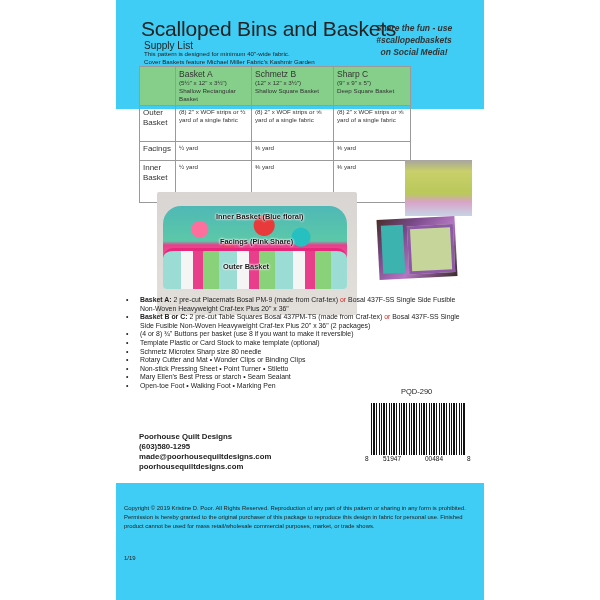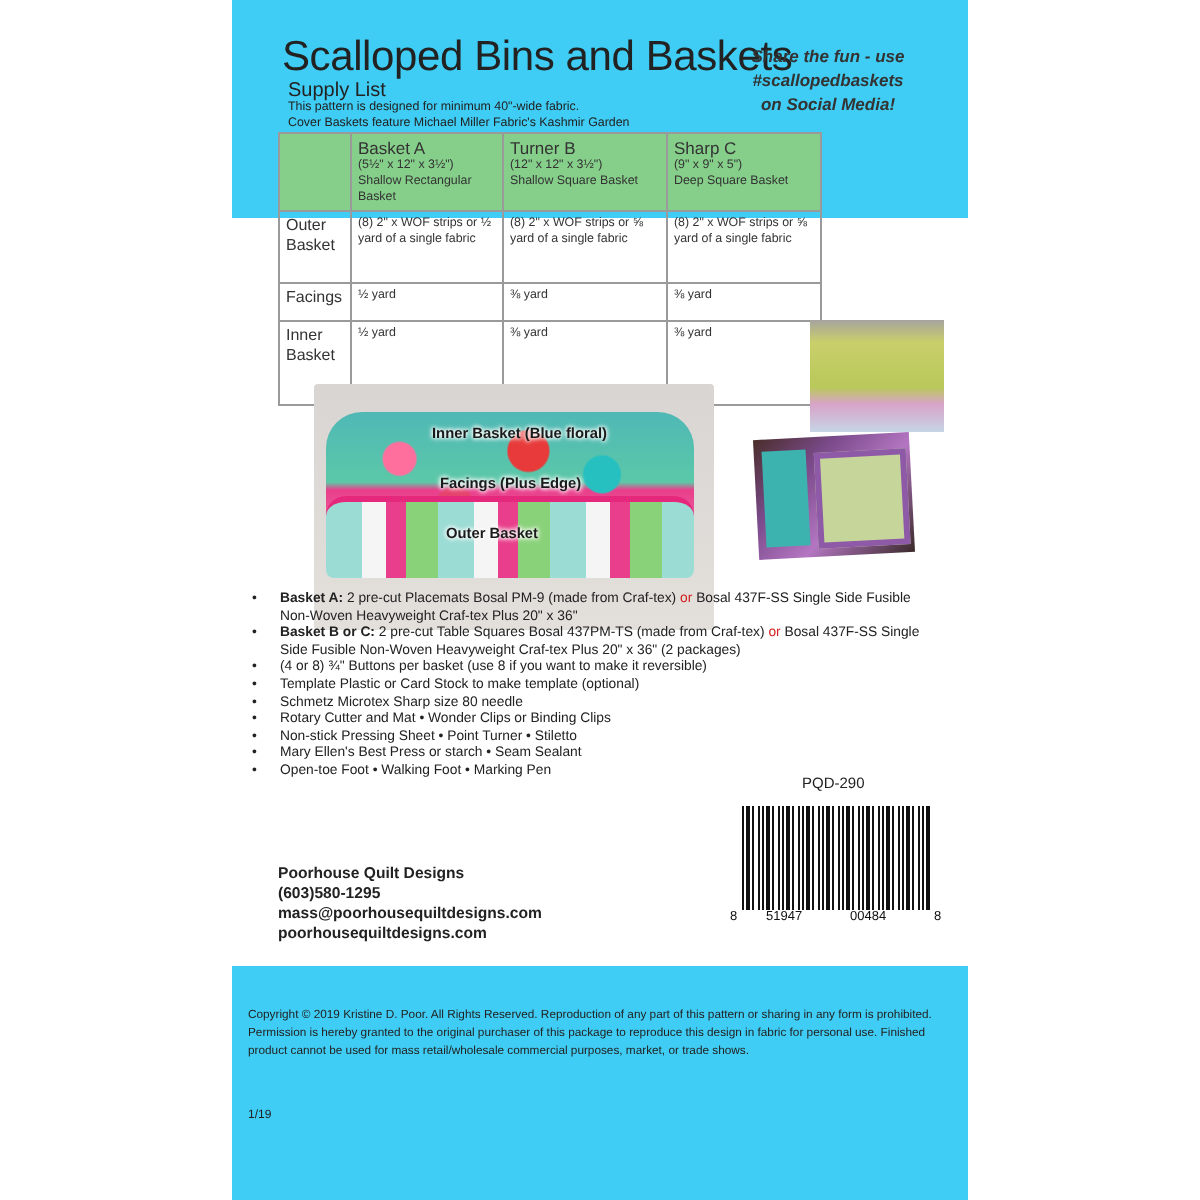--- a/index.html
+++ b/index.html
@@ -85,21 +85,21 @@
   <table class="supply">
     <thead>
       <tr>
         <th class="col0"></th>
         <th class="colA">
           <span class="th-name">Basket A</span>
           <span class="th-dim">(5½" x 12" x 3½")</span>
           <span class="th-desc">Shallow Rectangular Basket</span>
         </th>
         <th class="colB">
-          <span class="th-name">Turner B</span>
+          <span class="th-name">Schmetz B</span>
           <span class="th-dim">(12" x 12" x 3½")</span>
           <span class="th-desc">Shallow Square Basket</span>
         </th>
         <th class="colC">
           <span class="th-name">Sharp C</span>
           <span class="th-dim">(9" x 9" x 5")</span>
           <span class="th-desc">Deep Square Basket</span>
         </th>
       </tr>
     </thead>
@@ -122,21 +122,21 @@
         <td>⅜ yard</td>
         <td>⅜ yard</td>
       </tr>
     </tbody>
   </table>
 
   <div class="photo-main">
     <div class="basket-body"></div>
     <div class="basket-front"></div>
     <div class="photo-label" style="left:59px; top:20px;">Inner Basket (Blue floral)</div>
-    <div class="photo-label" style="left:63px; top:45px;">Facings (Plus Edge)</div>
+    <div class="photo-label" style="left:63px; top:45px;">Facings (Pink Share)</div>
     <div class="photo-label" style="left:66px; top:70px;">Outer Basket</div>
   </div>
 
   <div class="photo-small1"></div>
   <div class="photo-small2">
     <div class="inner1"></div>
     <div class="inner2"></div>
   </div>
 
   <ul class="supplies">
@@ -156,19 +156,19 @@
     <div class="bars"></div>
     <span class="bc-digits" style="left:0;">8</span>
     <span class="bc-digits" style="left:18px;">51947</span>
     <span class="bc-digits" style="left:60px;">00484</span>
     <span class="bc-digits" style="left:102px;">8</span>
   </div>
 
   <div class="contact">
     <div>Poorhouse Quilt Designs</div>
     <div>(603)580-1295</div>
-    <div>mass@poorhousequiltdesigns.com</div>
+    <div>made@poorhousequiltdesigns.com</div>
     <div>poorhousequiltdesigns.com</div>
   </div>
 
   <div class="copyright">Copyright © 2019 Kristine D. Poor. All Rights Reserved. Reproduction of any part of this pattern or sharing in any form is prohibited.  Permission is hereby granted to the original purchaser of this package to reproduce this design in fabric for personal use. Finished product cannot be used for mass retail/wholesale commercial purposes, market, or trade shows.</div>
   <div class="date">1/19</div>
 </div>
 
 </body></html>

